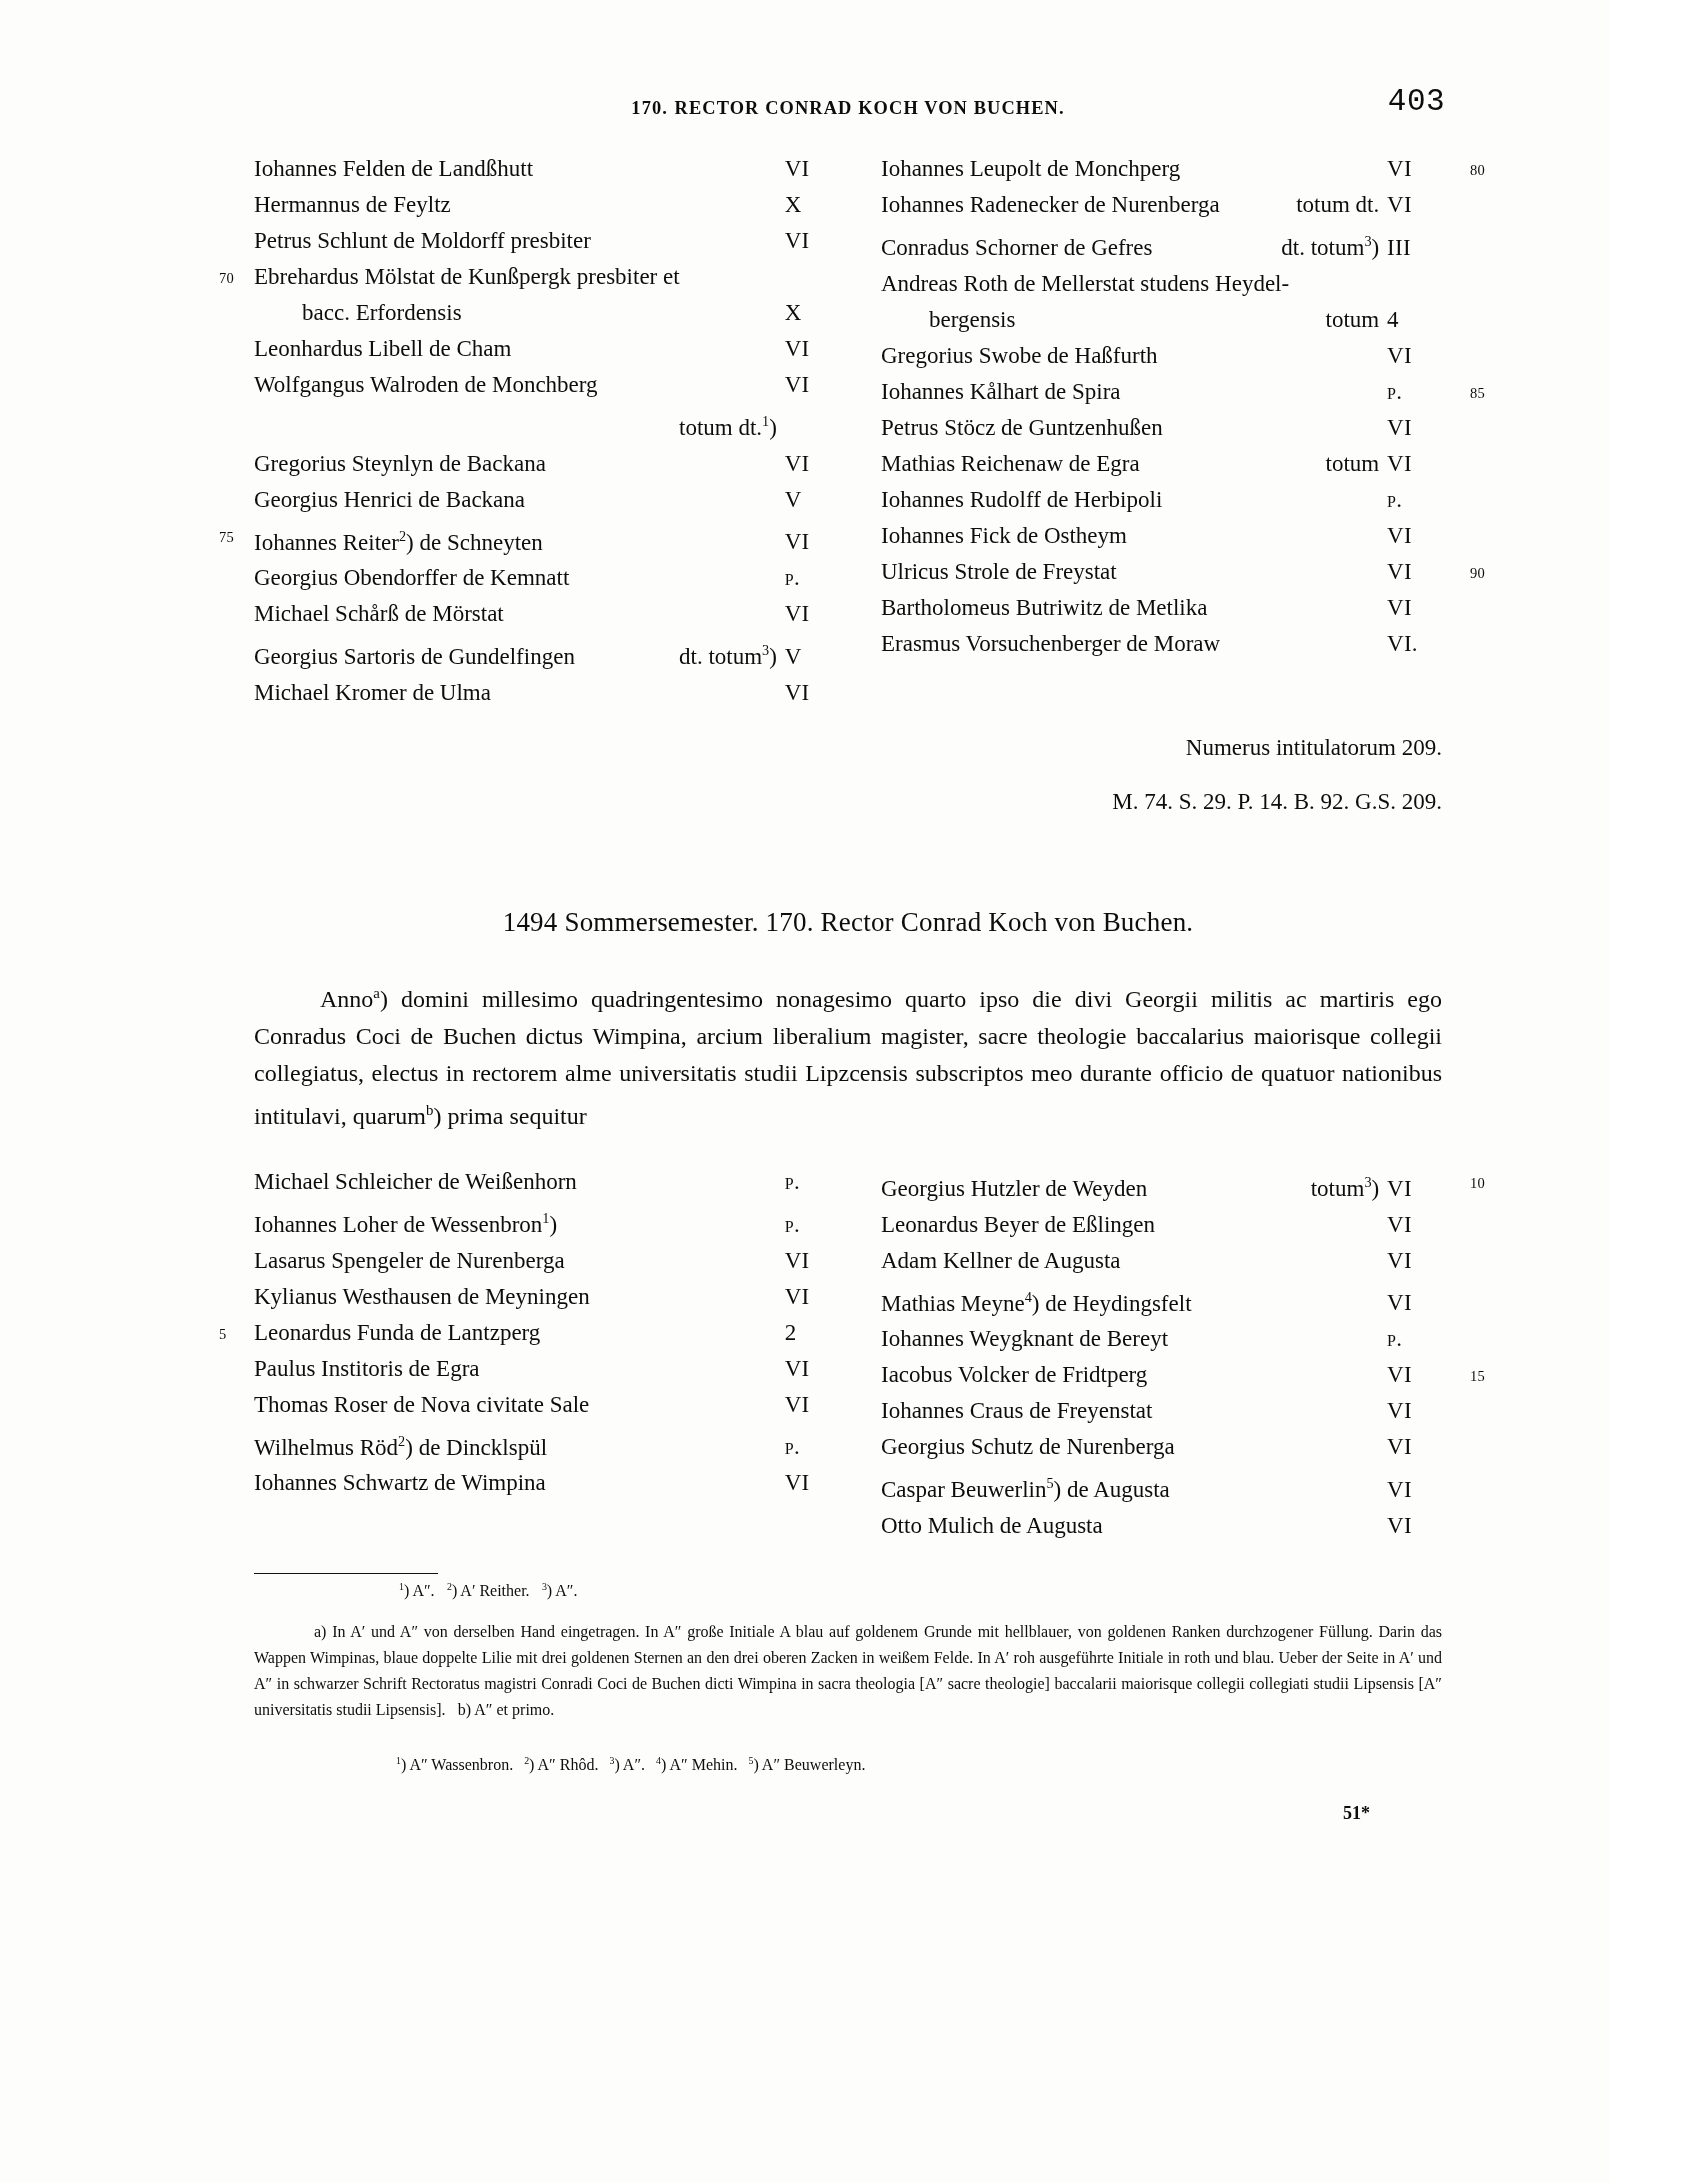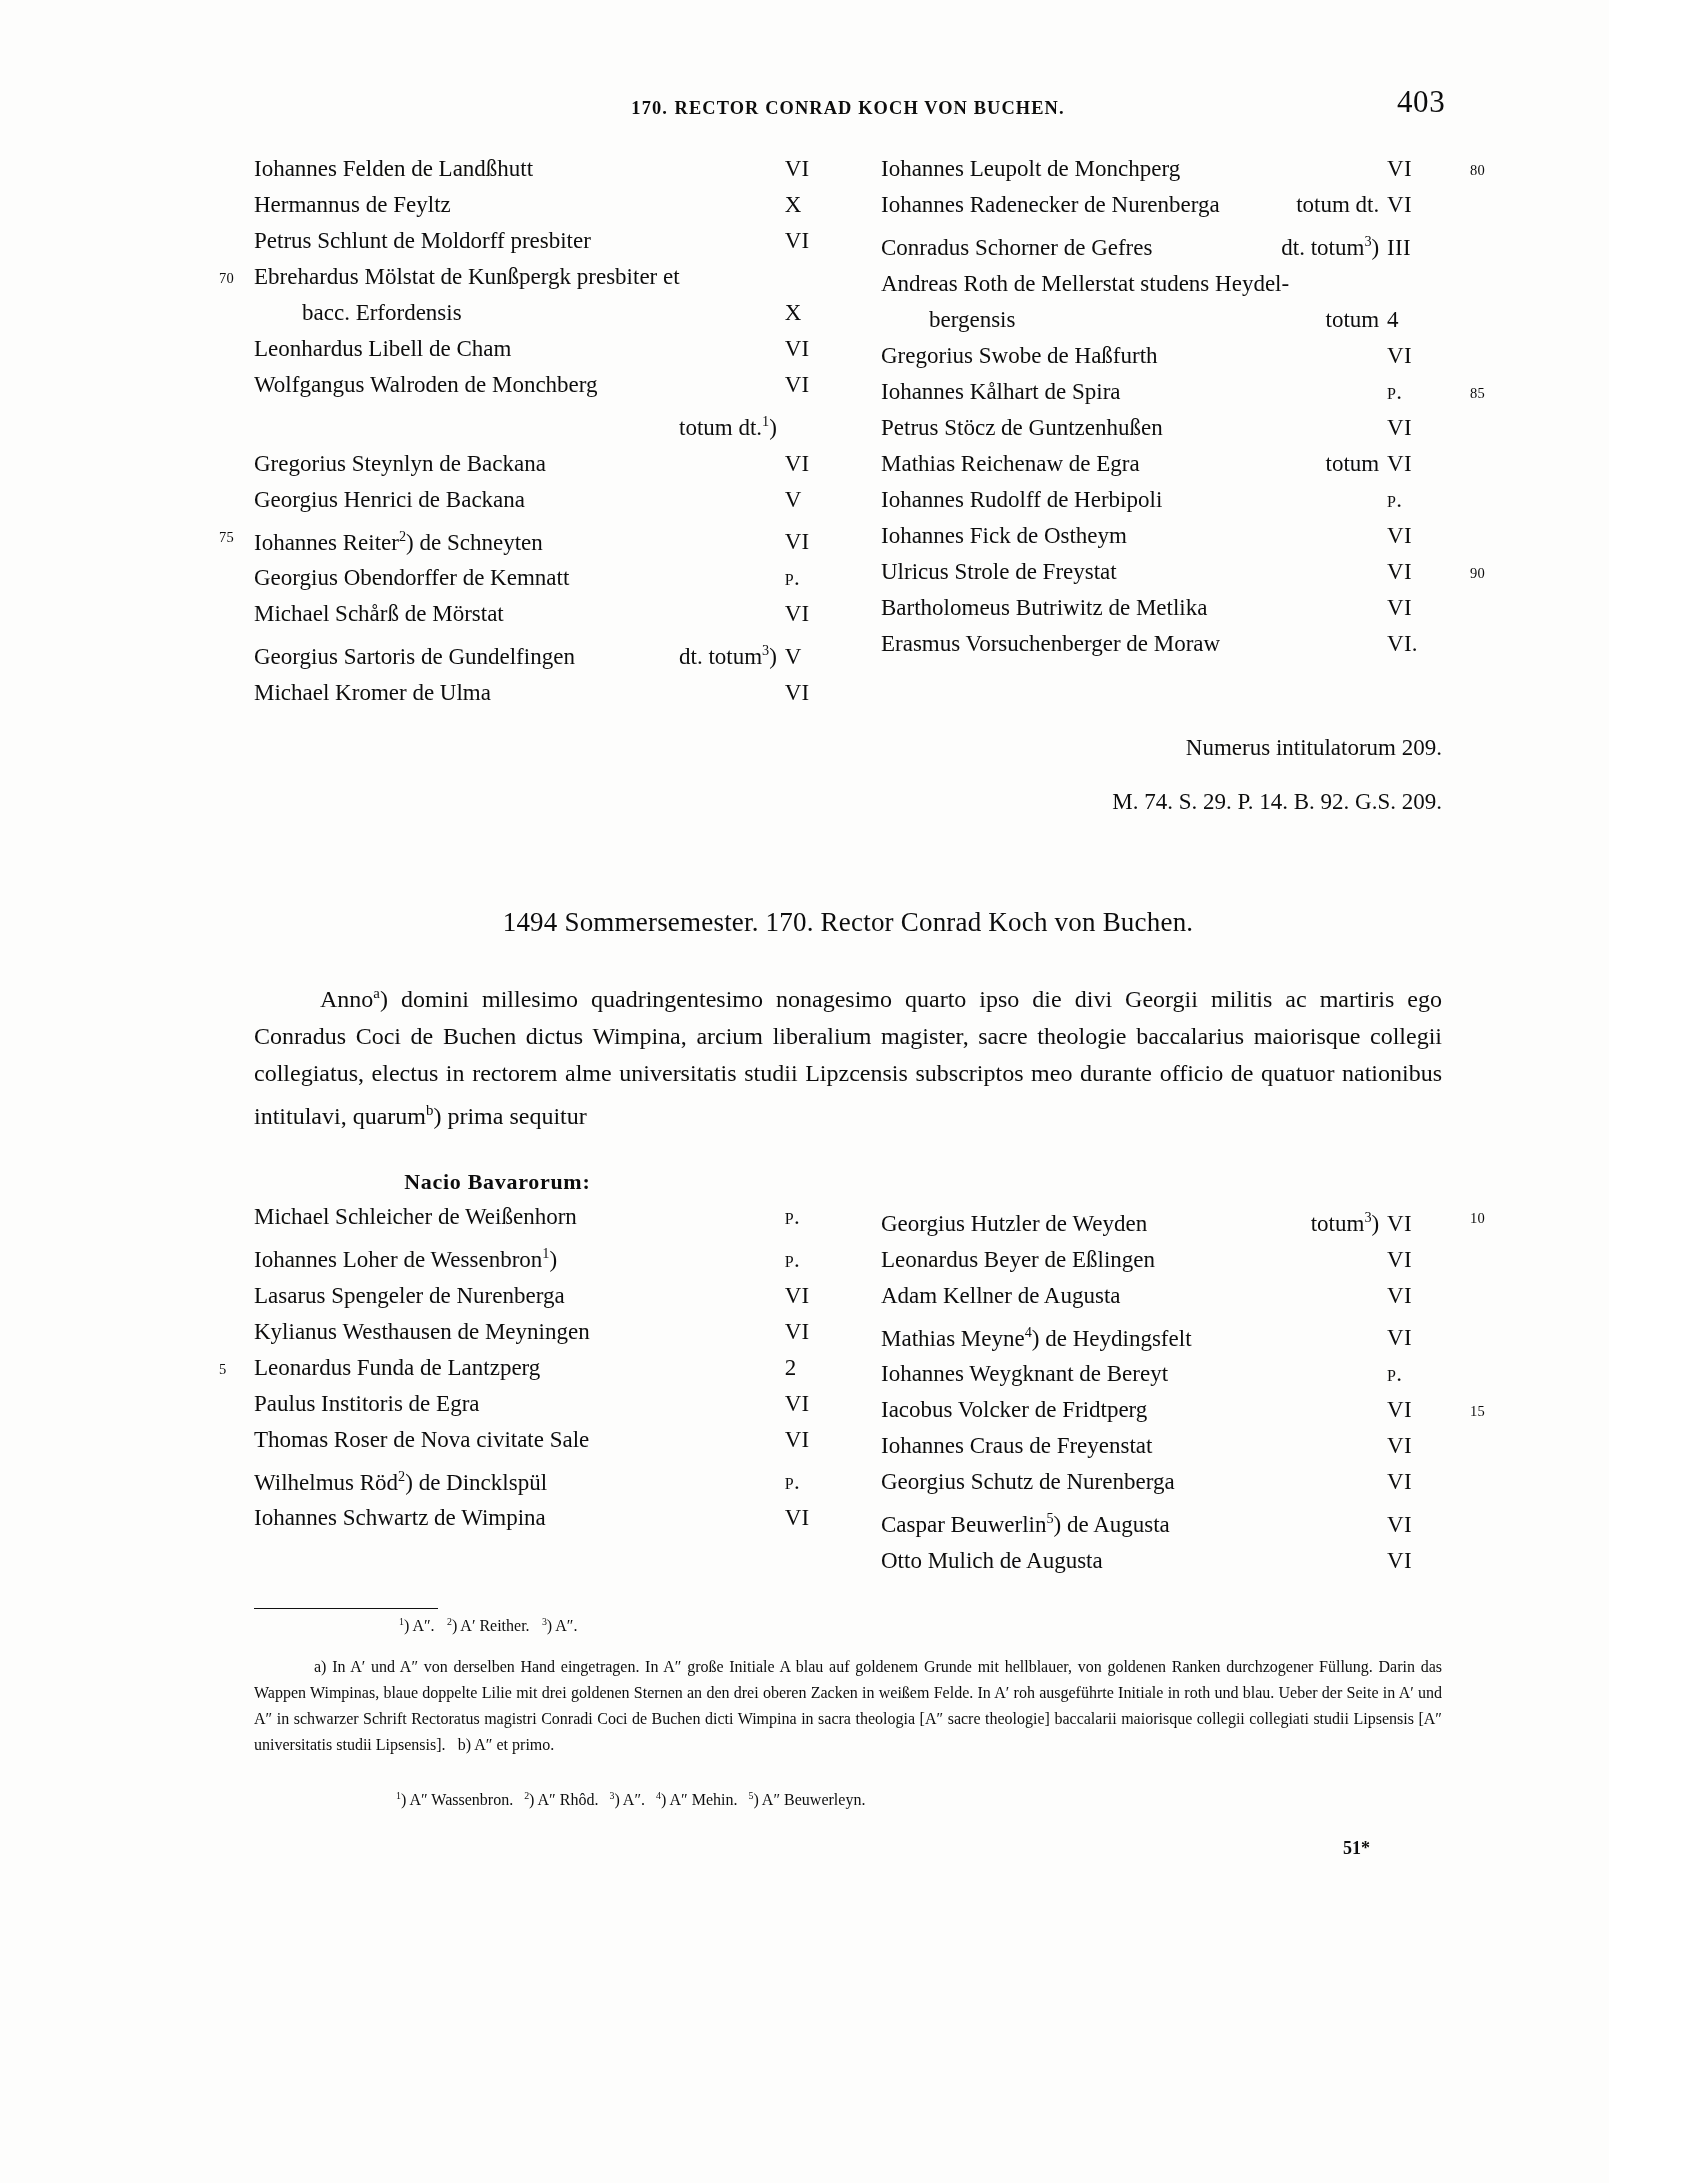--- a/index.html
+++ b/index.html
@@ -45,20 +45,21 @@
   }
   .runhead-title .small {
     font-size: 18.4px;
   }
   .runhead-folio {
     position: absolute;
     right: -3.3px;
     top: 0px;
     font-size: 31px;
     letter-spacing: 0.6px;
+    font-family: Liberation Mono, monospace;
   }
 
   
   .listblock {
     display: flex;
     width: 100%;
   }
   .col {
     width: 50%;
     position: relative;
@@ -366,26 +367,20 @@
 
     <div class="summary">Numerus intitulatorum 209.</div>
     <div class="summary">M. 74.  S. 29.  P. 14.  B. 92.  G.S. 209.</div>
 
     <div class="section-head">1494 Sommersemester.  170. Rector Conrad Koch von Buchen.</div>
 
     <div class="bodytext" id="bodyp"><span class="lead"></span><span>Anno<sup class="fn">a</sup></span><span>) domini millesimo quadringentesimo nonagesimo quarto ipso die divi Georgii militis ac martiris ego Conradus Coci de Buchen dictus Wimpina, arcium liberalium magister, sacre theologie baccalarius maiorisque collegii collegiatus, electus in rectorem alme universitatis studii Lipzcensis subscriptos meo durante officio de quatuor nationibus intitulavi, quarum</span><sup class="fn">b</sup><span>) prima sequitur</span></div>
 
     <div style="margin-top:29px;">
       <div class="listblock">
-        <div class="col col-left">
-          <div class="nacio-head">Nacio Bavarorum:</div>
-        </div>
-        <div class="col col-right"></div>
-      </div>
-      <div class="listblock">
         <div class="col col-left" id="l2l">
             <div class="entry">
               <span class="nm">Michael Schleicher de Weißenhorn</span>
               <span class="filler"></span>
               <span class="val rom">p.</span>
             </div>
             <div class="entry">
               <span class="nm">Iohannes Loher de Wessenbron<sup class="fn">1</sup>)</span>
               <span class="filler"></span>
               <span class="val rom">p.</span>

